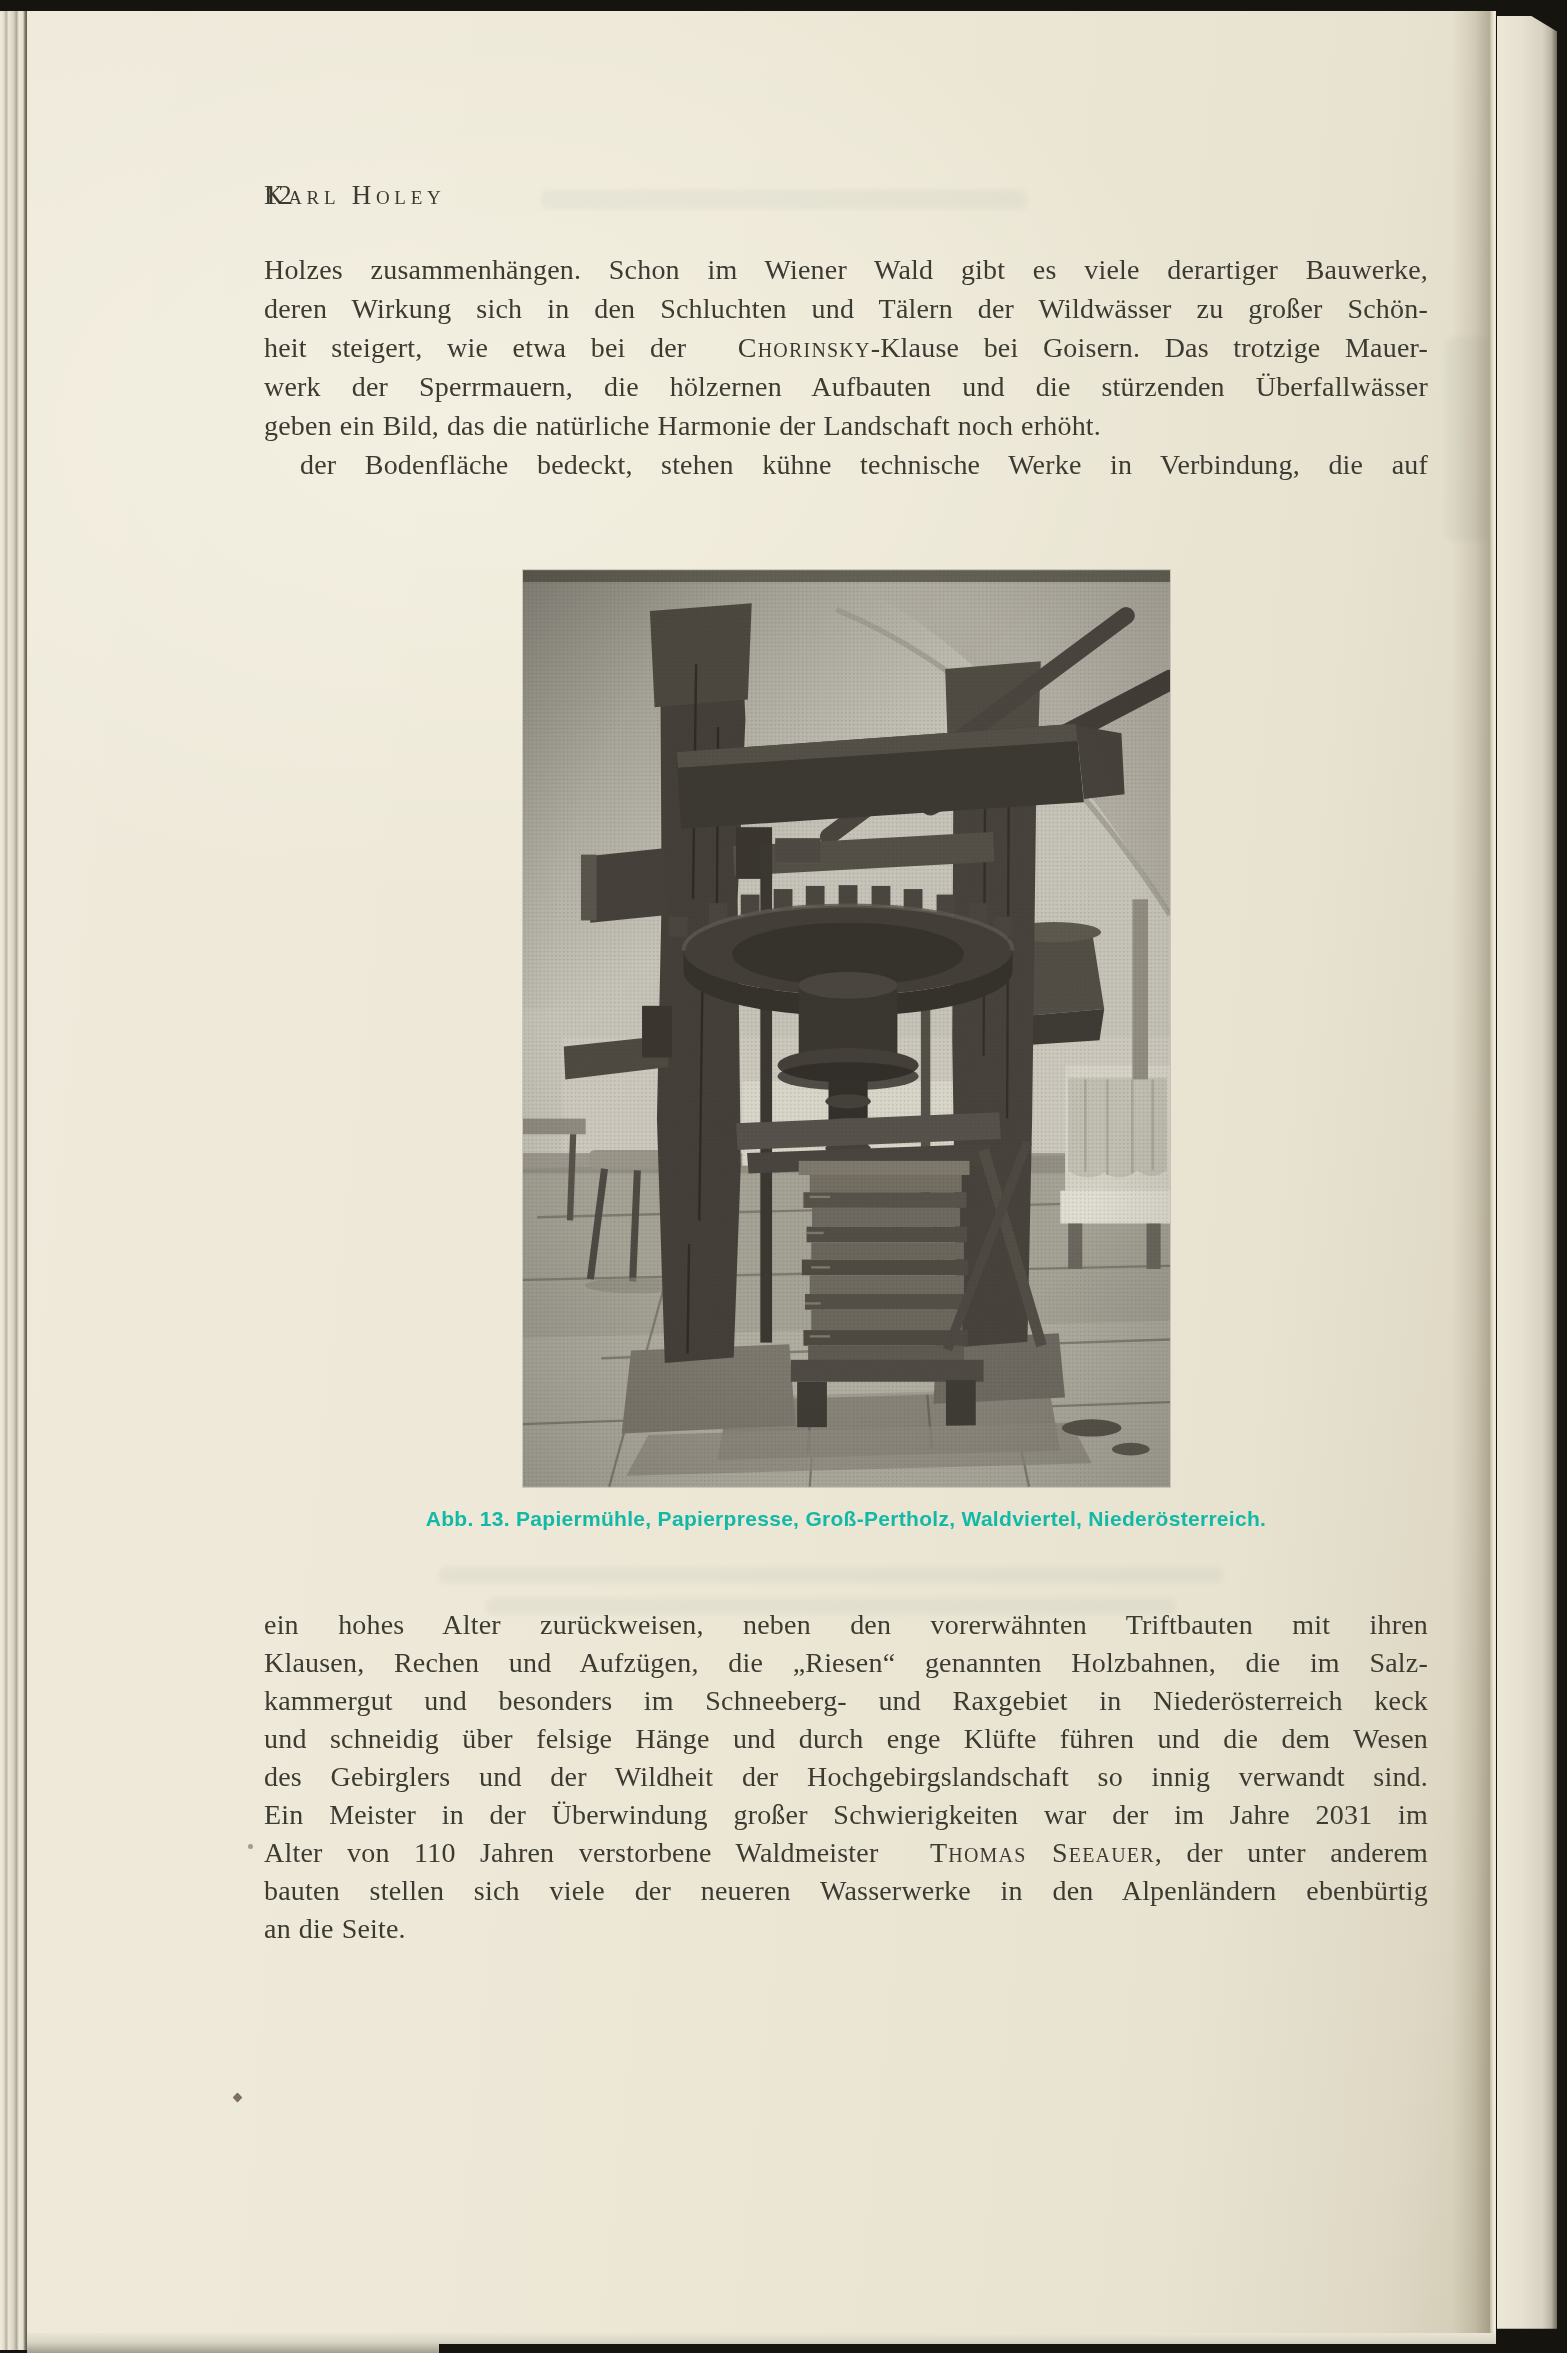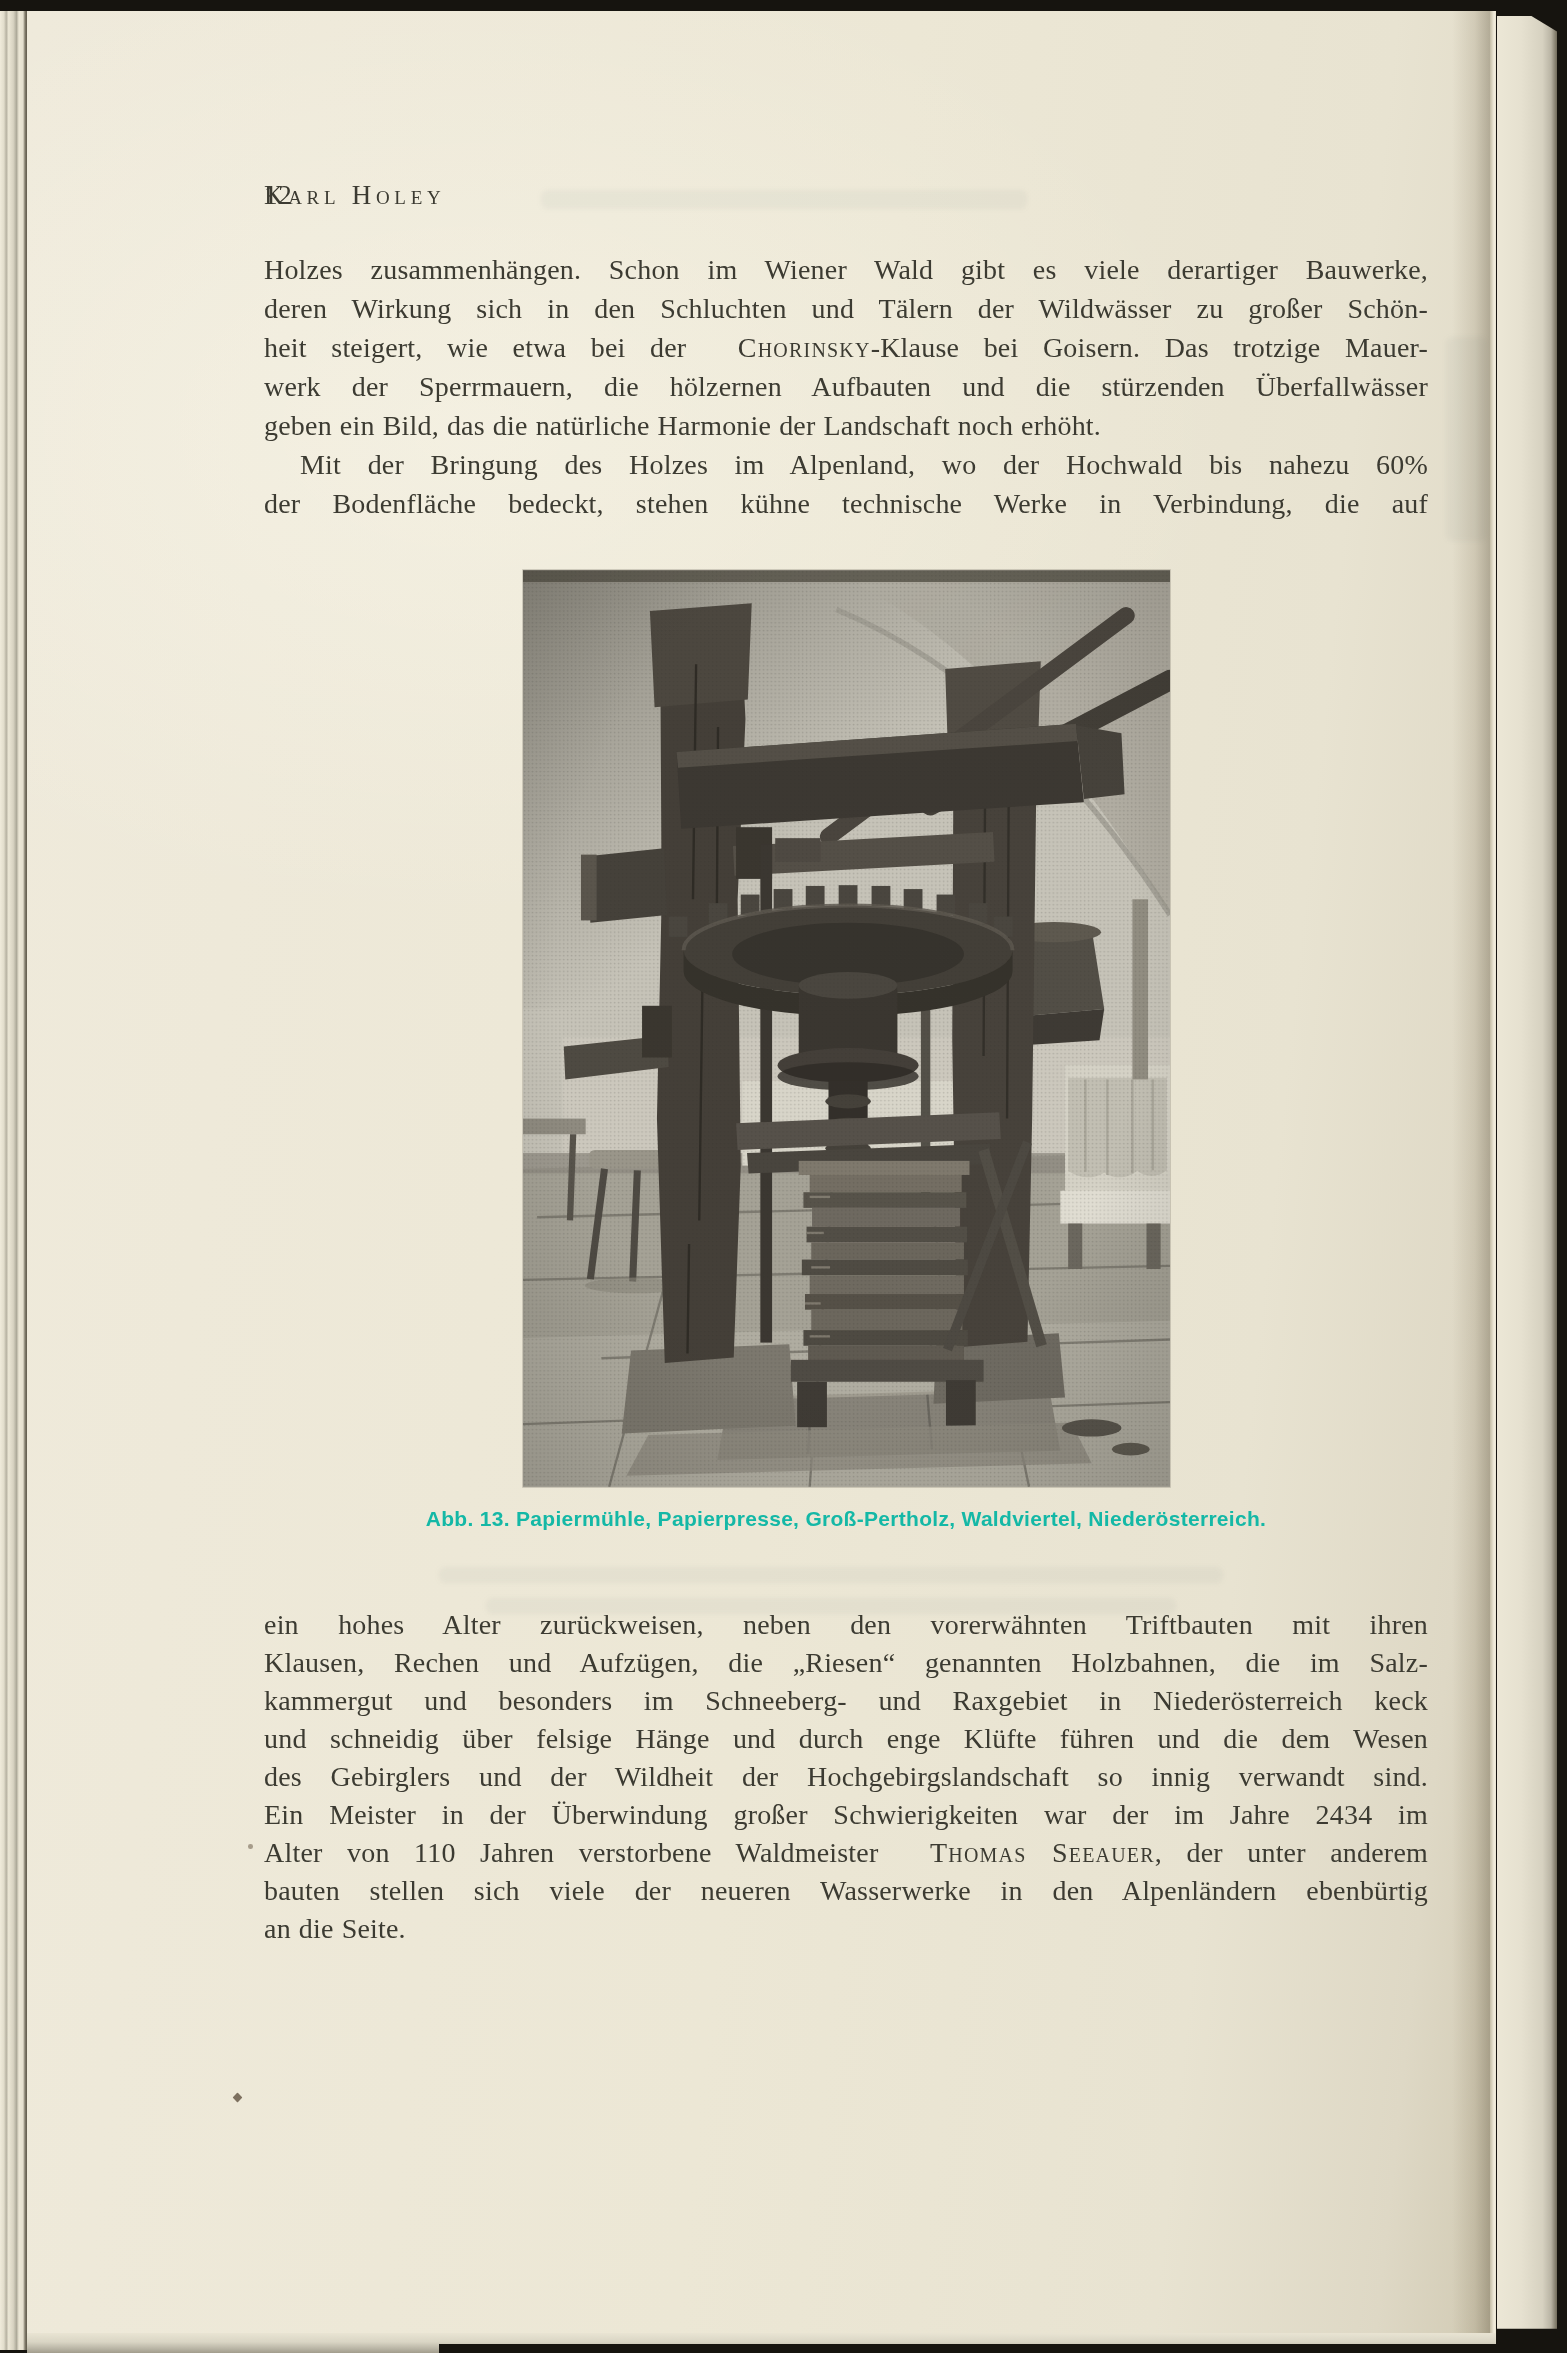--- a/index.html
+++ b/index.html
@@ -109,21 +109,20 @@
       <span class="page-number">12</span>
       <span class="running-head">Karl Holey</span>
     </div>
 
     <div class="para para1">
         <div class="tline"><span>Holzes zusammenhängen. Schon im Wiener Wald gibt es viele derartiger Bauwerke,</span></div>
         <div class="tline"><span>deren Wirkung sich in den Schluchten und Tälern der Wildwässer zu großer Schön-</span></div>
         <div class="tline"><span>heit steigert, wie etwa bei der </span><span class="sc">Chorinsky</span><span>-Klause bei Goisern. Das trotzige Mauer-</span></div>
         <div class="tline"><span>werk der Sperrmauern, die hölzernen Aufbauten und die stürzenden Überfallwässer</span></div>
         <div class="tline"><span>geben ein Bild, das die natürliche Harmonie der Landschaft noch erhöht.</span></div>
-        <div class="tline"><span>Mit der Bringung des Holzes im Alpenland, wo der Hochwald bis nahezu 60%</span></div>
         <div class="tline"><span>der Bodenfläche bedeckt, stehen kühne technische Werke in Verbindung, die auf</span></div>
       </div>
 
     <div class="figure">
       <svg width="647" height="917" viewBox="0 0 826 1170" xmlns="http://www.w3.org/2000/svg">
         <defs>
           <pattern id="ht" width="5" height="5" patternUnits="userSpaceOnUse">
             <circle cx="2" cy="2" r="1.15" fill="#2e2b25" fill-opacity="0.16"></circle>
           </pattern>
           <linearGradient id="tlg" x1="0" y1="0" x2="0.55" y2="0.5">
@@ -299,21 +298,21 @@
     </div>
 
     <div class="figure-caption">Abb. 13. Papiermühle, Papierpresse, Groß-Pertholz, Waldviertel, Niederösterreich.</div>
 
     <div class="para para3">
         <div class="tline"><span>ein hohes Alter zurückweisen, neben den vorerwähnten Triftbauten mit ihren</span></div>
         <div class="tline"><span>Klausen, Rechen und Aufzügen, die „Riesen“ genannten Holzbahnen, die im Salz-</span></div>
         <div class="tline"><span>kammergut und besonders im Schneeberg- und Raxgebiet in Niederösterreich keck</span></div>
         <div class="tline"><span>und schneidig über felsige Hänge und durch enge Klüfte führen und die dem Wesen</span></div>
         <div class="tline"><span>des Gebirglers und der Wildheit der Hochgebirgslandschaft so innig verwandt sind.</span></div>
-        <div class="tline"><span>Ein Meister in der Überwindung großer Schwierigkeiten war der im Jahre 2434 im</span></div>
+        <div class="tline"><span>Ein Meister in der Überwindung großer Schwierigkeiten war der im Jahre 2031 im</span></div>
         <div class="tline"><span>Alter von 110 Jahren verstorbene Waldmeister </span><span class="sc">Thomas Seeauer</span><span>, der unter anderem</span></div>
         <div class="tline"><span>bauten stellen sich viele der neueren Wasserwerke in den Alpenländern ebenbürtig</span></div>
         <div class="tline"><span>an die Seite.</span></div>
       </div>
 
     <div class="speck-diamond"></div>
     <div class="speck-dot"></div>
   </div>
 </div>
 

